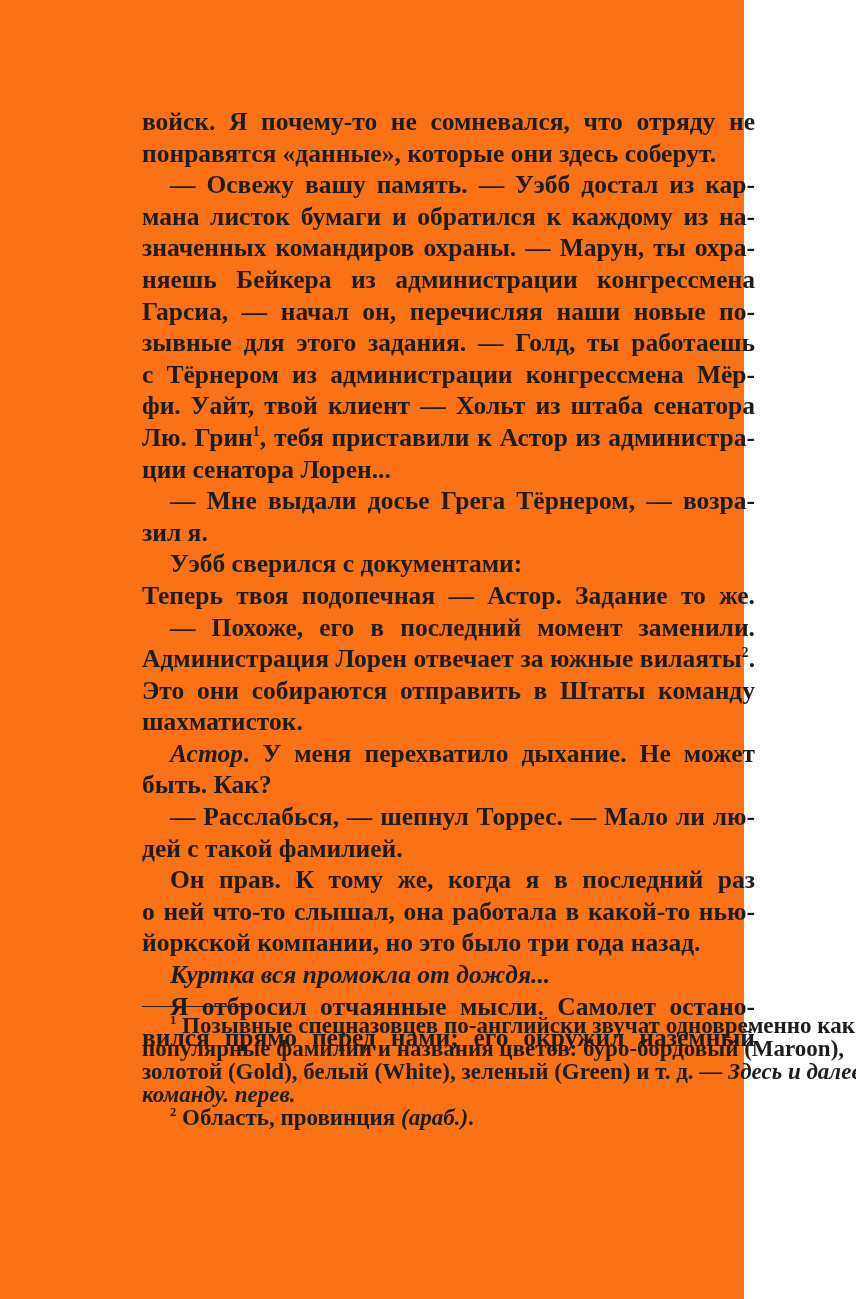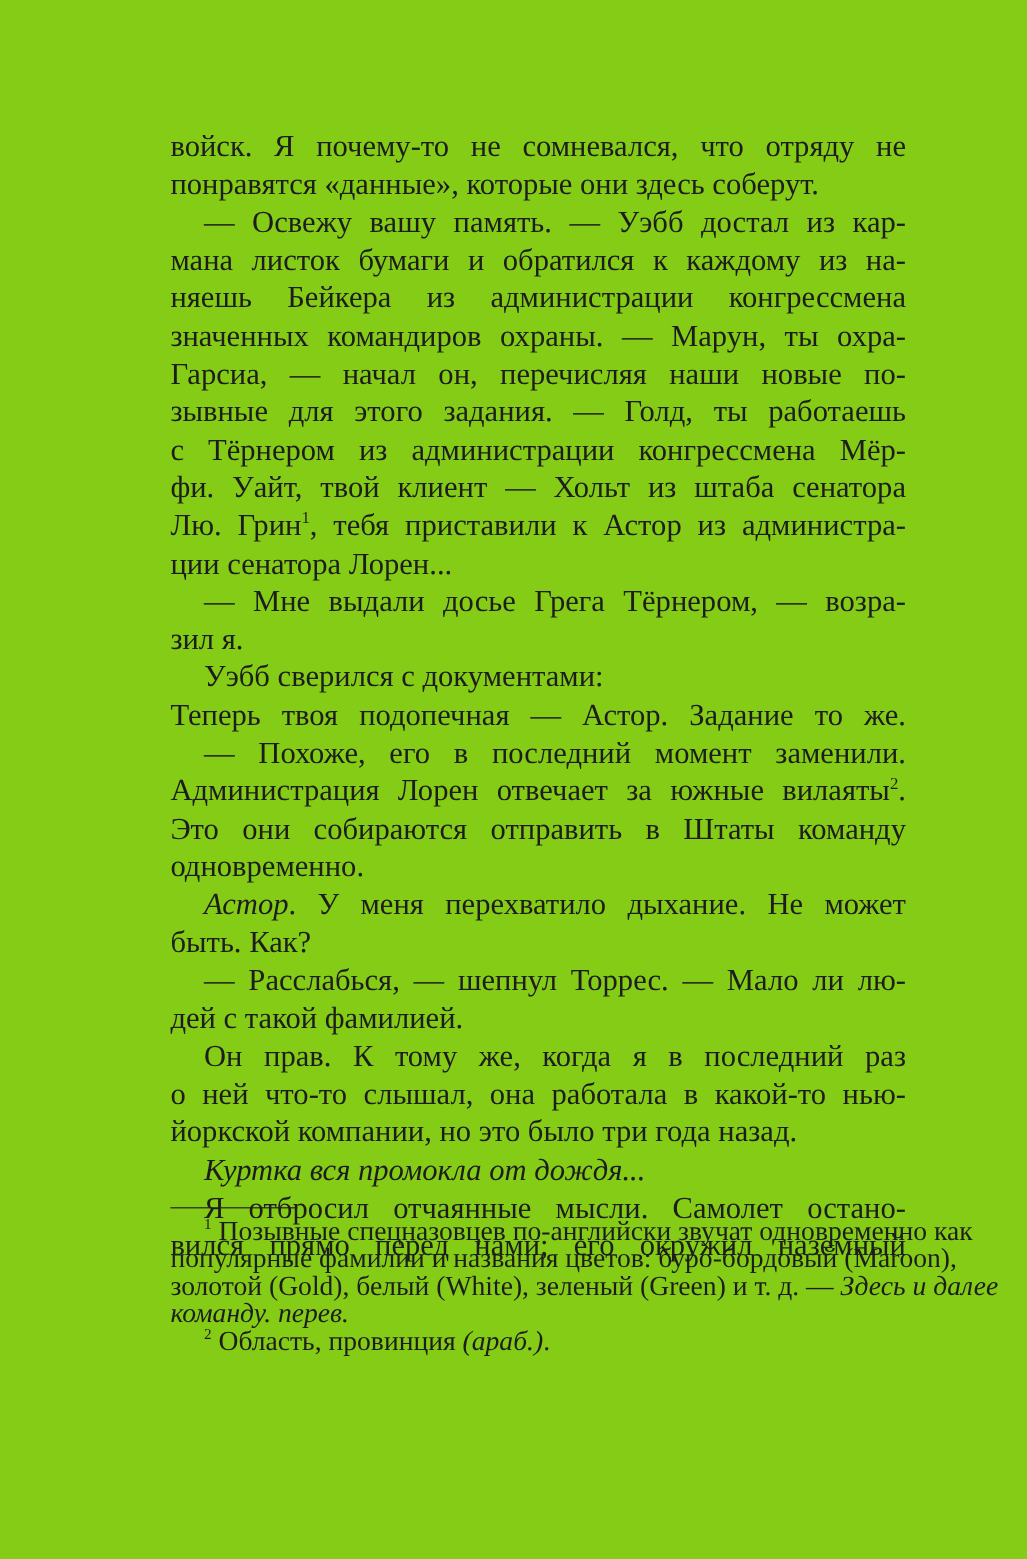--- a/index.html
+++ b/index.html
@@ -1,17 +1,17 @@
 <!DOCTYPE html>
 <html><head>
 <meta charset="utf-8">
 <style>
   html, body { margin: 0; padding: 0; background: #ffffff; }
   body { width: 856px; height: 1299px; position: relative; overflow: hidden; }
-  .page { position: absolute; left: 0; top: 0; width: 856px; height: 1299px; background: #84cc16; }
+  .page { position: absolute; left: 0; top: 0; width: 744px; height: 1299px; background: #f97316; font-weight: bold; }
   .body-text {
     position: absolute; left: 142px; top: 106px; width: 613px;
     font-family: "Liberation Serif", "DejaVu Serif", serif;
     font-size: 25.5px; line-height: 31.6px; color: #1d1d1d;
   }
   .line { display: block; white-space: nowrap; text-align: justify; text-align-last: justify; height: 31.6px; overflow: visible; }
   .line.last { text-align-last: left; }
   .line.indent { padding-left: 28px; }
   .it { font-style: italic; margin-top: 36px; }
   sup { font-size: 0.55em; line-height: 0; vertical-align: 0.7em; }
@@ -31,36 +31,36 @@
 </head>
 <body>
 
 <div class="page">
 
   <div class="body-text">
     <span class="line">войск. Я почему-то не сомневался, что отряду не</span>
     <span class="line last">понравятся «данные», которые они здесь соберут.</span>
     <span class="line indent">— Освежу вашу память. — Уэбб достал из кар-</span>
     <span class="line">мана листок бумаги и обратился к каждому из на-</span>
+    <span class="line">значенных командиров охраны. — Марун, ты охра-</span>
     <span class="line">няешь Бейкера из администрации конгрессмена</span>
-    <span class="line">значенных командиров охраны. — Марун, ты охра-</span>
     <span class="line">Гарсиа, — начал он, перечисляя наши новые по-</span>
     <span class="line">зывные для этого задания. — Голд, ты работаешь</span>
     <span class="line">с Тёрнером из администрации конгрессмена Мёр-</span>
     <span class="line">фи. Уайт, твой клиент — Хольт из штаба сенатора</span>
     <span class="line"><span>Лю. Грин</span><sup>1</sup><span>, тебя приставили к Астор из администра-</span></span>
     <span class="line last">ции сенатора Лорен...</span>
     <span class="line indent">— Мне выдали досье Грега Тёрнером, — возра-</span>
     <span class="line last">зил я.</span>
     <span class="line indent last">Уэбб сверился с документами:</span>
     <span class="line">Теперь твоя подопечная — Астор. Задание то же.</span>
     <span class="line indent">— Похоже, его в последний момент заменили.</span>
     <span class="line"><span>Администрация Лорен отвечает за южные вилаяты</span><sup>2</sup><span>.</span></span>
     <span class="line">Это они собираются отправить в Штаты команду</span>
-    <span class="line last">одновременно.</span>
+    <span class="line last">шахматисток.</span>
     <span class="line indent"><span class="it">Астор</span><span>. У меня перехватило дыхание. Не может</span></span>
     <span class="line last">быть. Как?</span>
     <span class="line indent">— Расслабься, — шепнул Торрес. — Мало ли лю-</span>
     <span class="line last">дей с такой фамилией.</span>
     <span class="line indent">Он прав. К тому же, когда я в последний раз</span>
     <span class="line">о ней что-то слышал, она работала в какой-то нью-</span>
     <span class="line last">йоркской компании, но это было три года назад.</span>
     <span class="line indent last"><span class="it">Куртка вся промокла от дождя...</span></span>
     <span class="line indent">Я отбросил отчаянные мысли. Самолет остано-</span>
     <span class="line">вился прямо перед нами; его окружил наземный</span>

